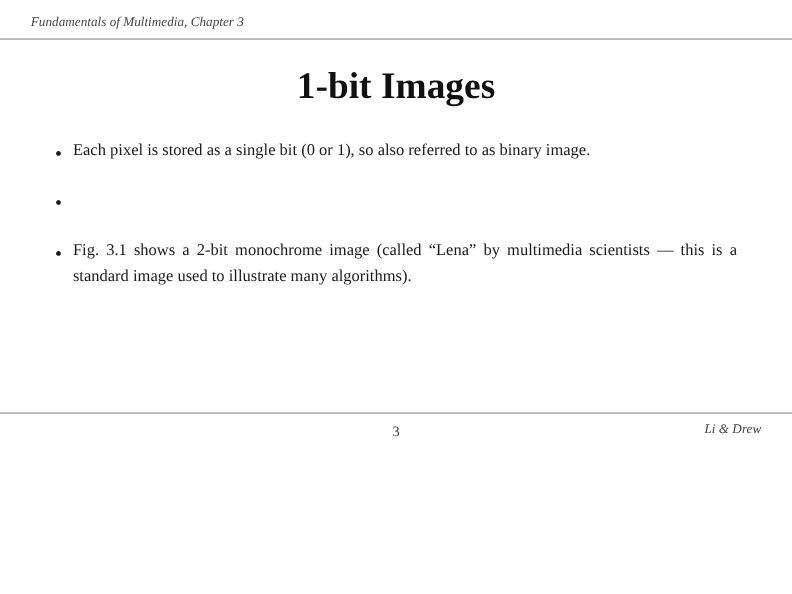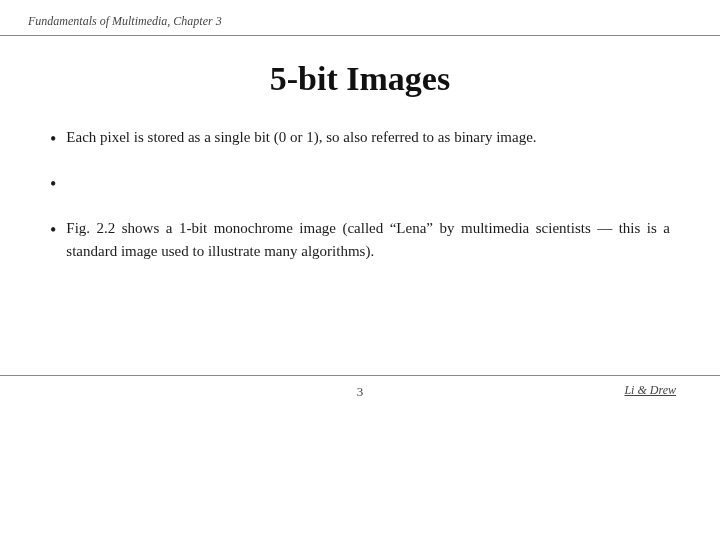--- a/index.html
+++ b/index.html
@@ -102,54 +102,53 @@
       flex: 1;
       text-align: center;
     }
 
     .footer-author {
       font-family: 'Times New Roman', Times, serif;
       font-size: 12px;
       font-style: italic;
       color: #444;
       position: absolute;
-      right: 44px;
+      right: 28px;
       bottom: 10px;
-      text-decoration: underline;
     }
   </style>
 </head>
 <body>
 
 <div class="slide-container">
 
   <div class="header">
     <span class="header-text">Fundamentals of Multimedia, Chapter 3</span>
   </div>
 
   <div class="main-content">
-    <h1 class="slide-title">5-bit Images</h1>
+    <h1 class="slide-title">1-bit Images</h1>
 
     <ul class="bullet-list">
 
       <li class="bullet-item">
         <span class="bullet-dot">•</span>
         <span class="bullet-text">
           Each pixel is stored as a single bit (0 or 1), so also referred to as <span class="bold">binary image</span>.
         </span>
       </li>
 
       <li class="bullet-item">
         <span class="bullet-dot">•</span>
       </li>
 
       <li class="bullet-item">
         <span class="bullet-dot">•</span>
         <span class="bullet-text">
-          Fig. 2.2 shows a 1-bit monochrome image (called “Lena” by multimedia scientists — this is a standard image used to illustrate many algorithms).
+          Fig. 3.1 shows a 2-bit monochrome image (called “Lena” by multimedia scientists — this is a standard image used to illustrate many algorithms).
         </span>
       </li>
 
     </ul>
   </div>
 
   <div class="footer">
     <span class="footer-page">3</span>
     <span class="footer-author">Li &amp; Drew</span>
   </div>

